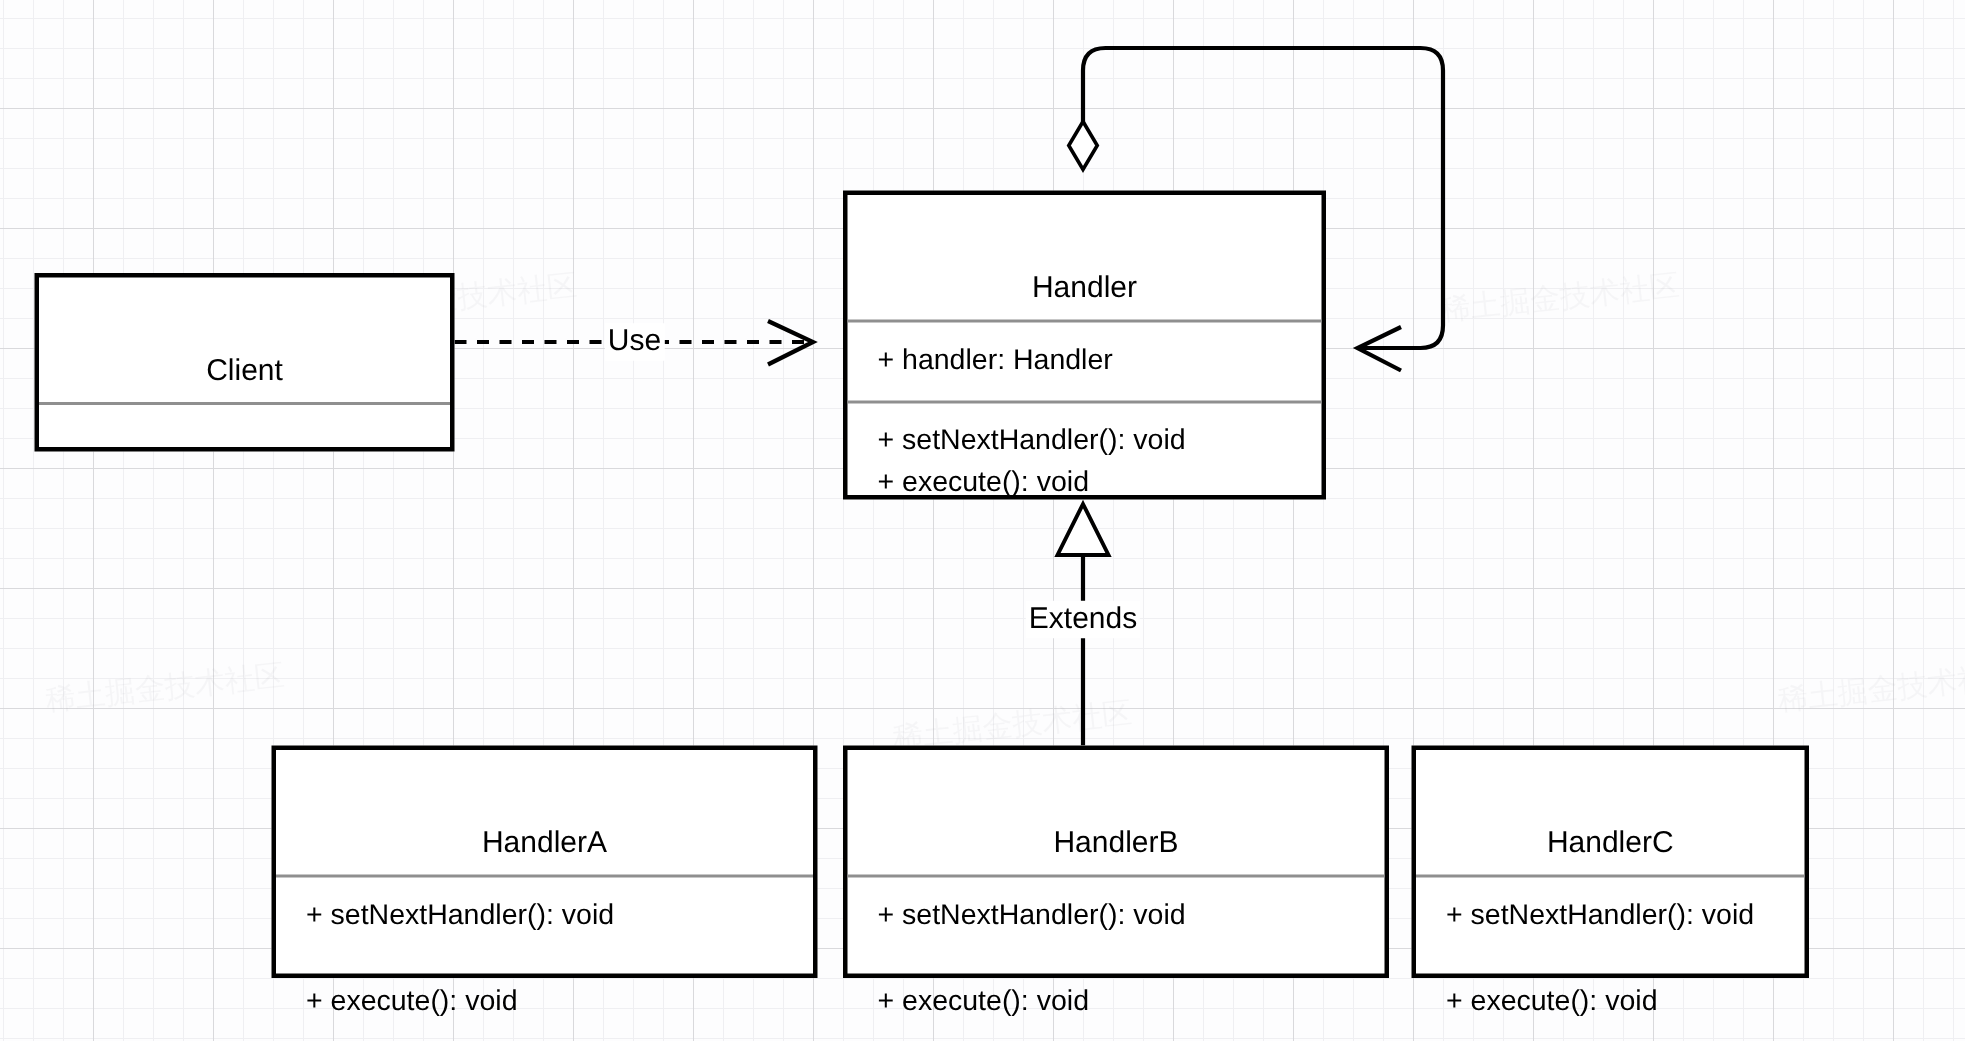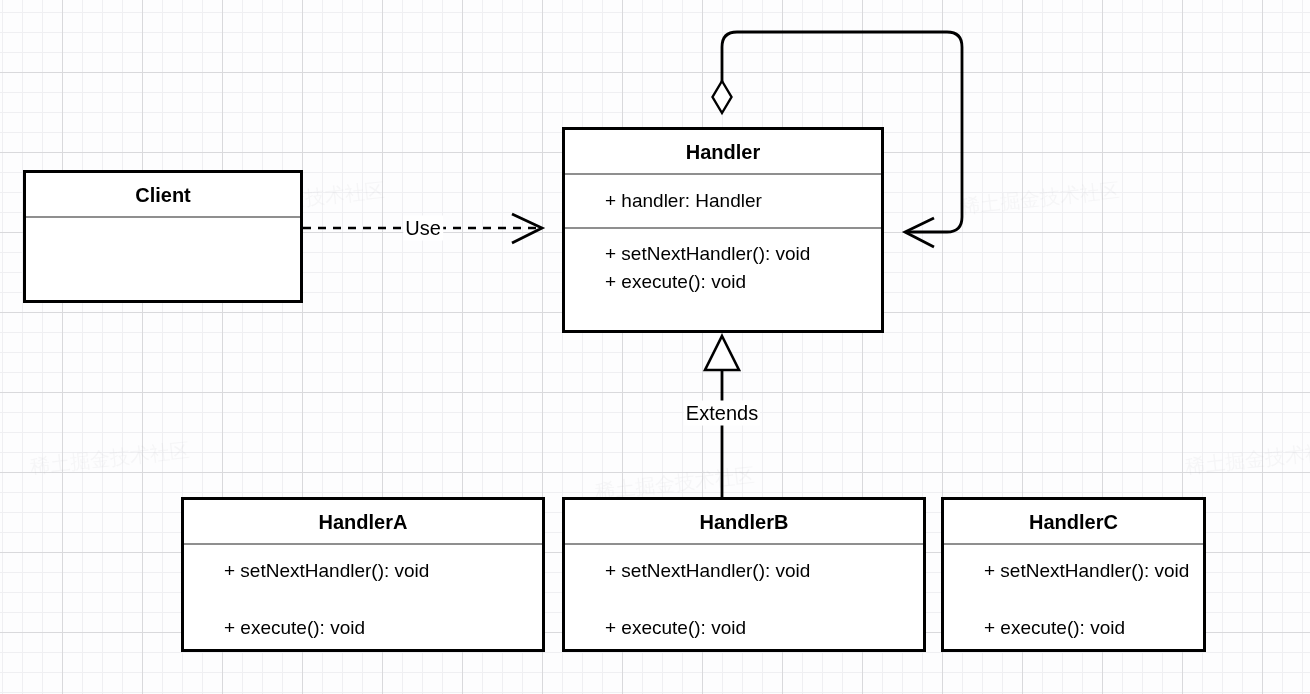--- a/index.html
+++ b/index.html
@@ -28,28 +28,29 @@
 
   .class-box {
     position: absolute;
     background: #fff;
     border: 3px solid #000;
     z-index: 2;
   }
   .class-title {
     height: 45px; line-height: 45px;
     text-align: center;
-    font-weight: bold; font-size: 20px; color: #000;
+    font-weight: normal; font-size: 20px; color: #000;
     border-bottom: 2px solid #8f8f8f;
+    margin-top: 40px;
   }
   .class-section { font-size: 19px; color: #000; }
-  .member { line-height: 28px; padding-left: 20px; white-space: nowrap; margin-left: 20px; }
+  .member { line-height: 28px; padding-left: 20px; white-space: nowrap; }
 
   
-  #box-client { left: 23px; top: 170px; width: 280px; height: 133px; }
+  #box-client { left: 23px; top: 182px; width: 280px; height: 119px; }
   #box-client .class-section { height: 66px; }
 
   
   #box-handler { left: 562px; top: 127px; width: 322px; height: 206px; }
   #box-handler .attrs { height: 54px; border-bottom: 2px solid #8f8f8f; display: flex; align-items: center; }
   #box-handler .methods { padding-top: 11px; }
 
   
   .subclass { width: 364px; height: 155px; }
   #box-handlerA { left: 181px; top: 497px; }

